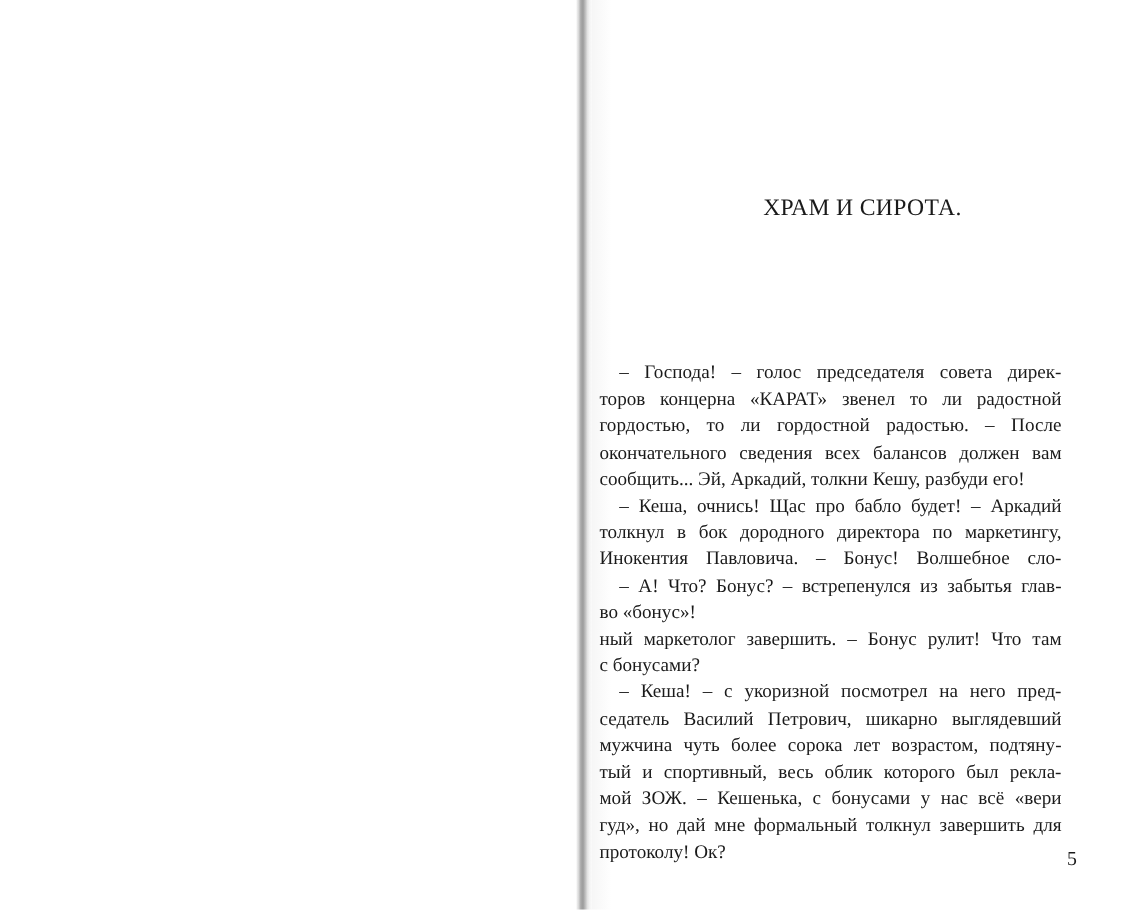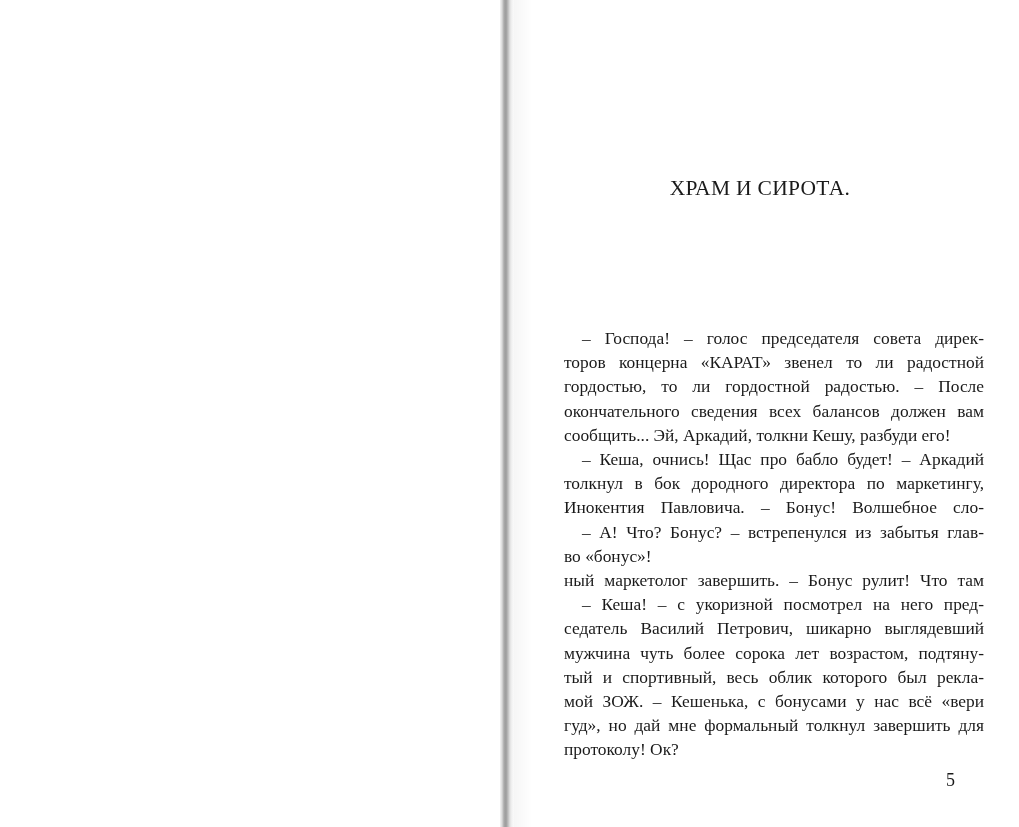--- a/index.html
+++ b/index.html
@@ -3,21 +3,21 @@
 <meta charset="utf-8">
 <style>
   html, body { margin: 0; padding: 0; }
   body {
     width: 1019px; height: 827px; overflow: hidden;
     background: #ffffff;
     position: relative;
     font-family: "Liberation Serif", "DejaVu Serif", serif;
     color: #1c1c1c;
   }
-  .spread { position: absolute; inset: 0; display: block; }
+  .spread { position: absolute; inset: 0; display: block; margin-left: 24px; }
   .page-left {
     position: absolute; left: 0; top: 0; width: 500px; height: 827px;
     background: #ffffff;
   }
   .spine {
     position: absolute; left: 500px; top: 0; width: 14px; height: 827px;
     background: linear-gradient(to right,
       #f4f4f4 0px, #d9d9d9 2px, #a9a9a9 4px, #9c9c9c 6px,
       #bdbdbd 8px, #e2e2e2 10px, #f3f3f3 12px, #fafafa 14px);
   }
@@ -26,21 +26,21 @@
     background: linear-gradient(to right, #f6f6f6 0px, #ffffff 18px);
   }
   .chapter-title {
     position: absolute; left: 540px; width: 440px;
     text-align: center; font-size: 21.5px; letter-spacing: 0.3px;
     color: #1a1a1a; margin: 0; font-weight: normal;
   }
   .chapter-title.line1 { top: 176px; }
   .chapter-title.line2 { top: 213px; }
   .body-text {
-    position: absolute; left: 564px; top: 326px; width: 420px;
+    position: absolute; left: 521px; top: 326px; width: 420px;
     font-size: 17.4px; line-height: 24.2px;
     text-align: justify; color: #1a1a1a;
   }
   .line { display: block; text-align: justify; text-align-last: justify; white-space: nowrap; }
   .line.last { text-align-last: left; }
   .line.indent { padding-left: 18px; }
   .page-number {
     position: absolute; left: 946px; top: 770px;
     font-size: 18px; color: #1a1a1a;
   }
@@ -60,20 +60,21 @@
       <span class="line">торов концерна «КАРАТ» звенел то ли радостной</span>
       <span class="line">гордостью, то ли гордостной радостью. – После</span>
       <span class="line">окончательного сведения всех балансов должен вам</span>
       <span class="line last">сообщить... Эй, Аркадий, толкни Кешу, разбуди его!</span>
       <span class="line indent">– Кеша, очнись! Щас про бабло будет! – Аркадий</span>
       <span class="line">толкнул в бок дородного директора по маркетингу,</span>
       <span class="line">Инокентия Павловича. – Бонус! Волшебное сло-</span>
       <span class="line indent">– А! Что? Бонус? – встрепенулся из забытья глав-</span>
       <span class="line last">во «бонус»!</span>
       <span class="line">ный маркетолог завершить. – Бонус рулит! Что там</span>
+      <span class="line last">с бонусами?</span>
       <span class="line indent">– Кеша! – с укоризной посмотрел на него пред-</span>
       <span class="line">седатель Василий Петрович, шикарно выглядевший</span>
       <span class="line">мужчина чуть более сорока лет возрастом, подтяну-</span>
       <span class="line">тый и спортивный, весь облик которого был рекла-</span>
       <span class="line">мой ЗОЖ. – Кешенька, с бонусами у нас всё «вери</span>
       <span class="line">гуд», но дай мне формальный толкнул завершить для</span>
       <span class="line last">протоколу! Ок?</span>
     </div>
 
   <div class="page-number">5</div>

